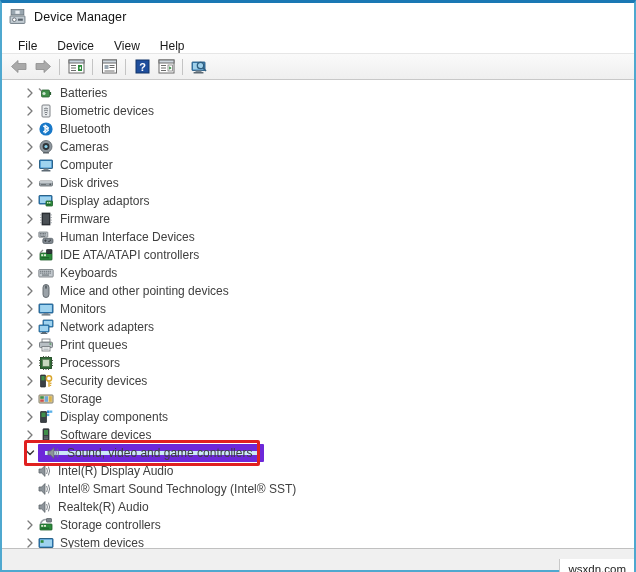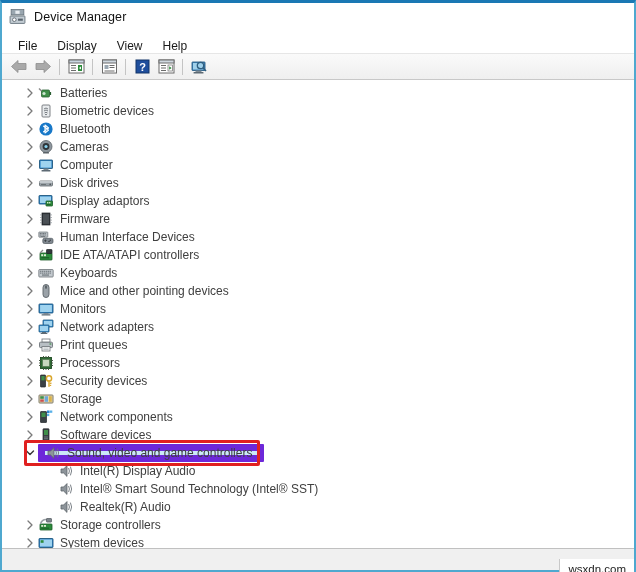--- a/index.html
+++ b/index.html
@@ -150,21 +150,21 @@
     align-items: center;
     height: 18px;
     box-sizing: border-box;
   }
   .row.selected .row-hit {
     background: #cce8f7;
     border: 7px solid #6d28d9;
     border-radius: 1px;
   }
   .row.depth0 { padding-left: 20px; }
-  .row.depth1 { padding-left: 56px; }
+  .row.depth1 { padding-left: 34px; }
 
   
   .annot-box {
     position: absolute;
     border: 3px solid #e02020;
     border-radius: 2px;
     pointer-events: none;
     box-sizing: border-box;
   }
 
@@ -206,21 +206,21 @@
         <rect x="6" y="2.5" width="4" height="3" fill="#e8edf1"></rect>
         <rect x="1" y="7.5" width="14" height="7" rx="0.6" fill="#c3ccd3" stroke="#5e6b75" stroke-width="0.8"></rect>
         <circle cx="5" cy="11" r="1.7" fill="#ffffff" stroke="#4a555e" stroke-width="0.7"></circle>
         <rect x="8.5" y="10" width="4.5" height="2" fill="#59646d"></rect>
       </svg>
       <span class="title-text">Device Manager</span>
     </div>
 
     <div class="menubar">
       <div class="menu-item">File</div>
-      <div class="menu-item">Display</div>
+      <div class="menu-item">Device</div>
       <div class="menu-item">View</div>
       <div class="menu-item">Help</div>
     </div>
 
     <div class="toolbar">
       <div class="tb-btn">
         <svg width="18" height="15" viewBox="0 0 18 15">
           <path d="M8 1.5 L8 4.5 L16 4.5 L16 10.5 L8 10.5 L8 13.5 L1.5 7.5 Z" fill="#a9a9a9" stroke="#8d8d8d" stroke-width="0.8" stroke-linejoin="round"></path>
         </svg>
       </div>
@@ -652,21 +652,21 @@
             </svg>
         </div>
         <span class="row-hit">
           <svg class="row-icon" viewBox="0 0 16 16">
             <rect x="2.5" y="2.5" width="6" height="11" rx="0.5" fill="#3a4045" stroke="#22272a" stroke-width="0.7"></rect>
             <rect x="3.5" y="3.6" width="4" height="4.4" fill="#3f8f4a"></rect>
             <rect x="9" y="1.5" width="2.6" height="2.6" fill="#2f86d0"></rect>
             <rect x="12" y="1.5" width="2.3" height="2.3" fill="#58b0e8"></rect>
             <rect x="9" y="4.8" width="2.3" height="2.3" fill="#58b0e8"></rect>
           </svg>
-          <span class="row-label">Network components</span>
+          <span class="row-label">Display components</span>
         </span>
       </div>
 
       <div class="row depth0">
         <div class="chev">
           <svg width="8" height="10" viewBox="0 0 8 10">
               <path d="M2 1 L6 5 L2 9" fill="none" stroke="#7a7a7a" stroke-width="1.3" stroke-linecap="round" stroke-linejoin="round"></path>
             </svg>
         </div>
         <span class="row-hit">

